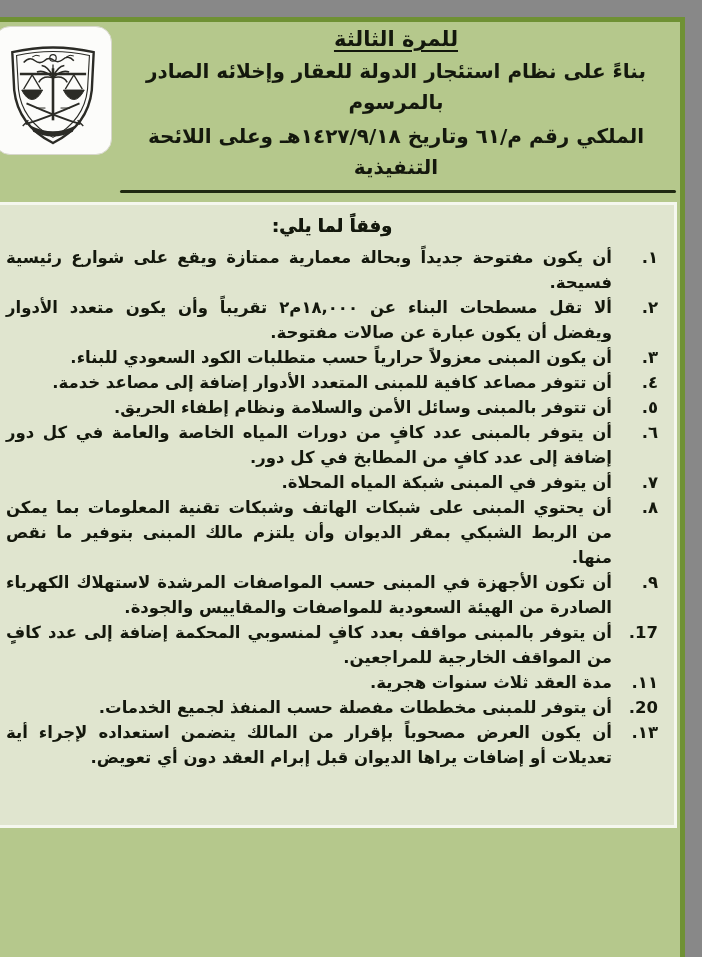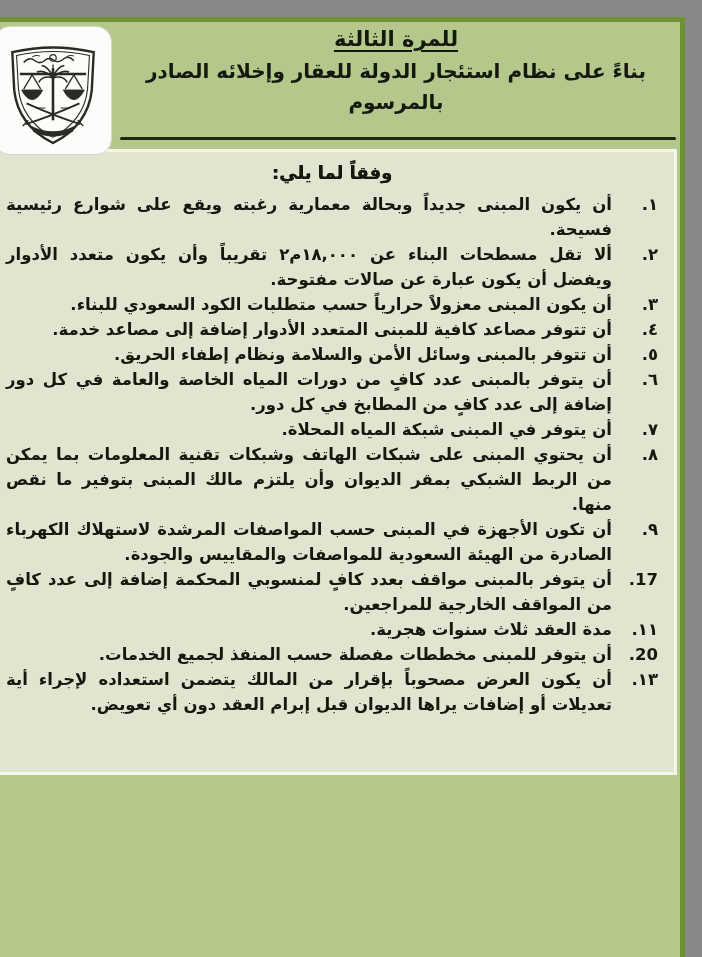--- a/index.html
+++ b/index.html
@@ -132,32 +132,33 @@
           <path d="M30 93 L24 99 M82 93 L88 99" stroke-width="1.4"></path>
         </g>
         <g stroke="#2b2b26" stroke-width="1">
           <path d="M38 80 h10 M64 80 h10"></path>
         </g>
         <path d="M33 99 Q56 110 79 99 L77 105 Q56 115 35 105 Z" fill="#2b2b26"></path>
       </svg>
     </div>
     <div class="occurrence">للمرة الثالثة</div>
     <div class="legal">بناءً على نظام استئجار الدولة للعقار وإخلائه الصادر بالمرسوم</div>
+    <div class="legal">الملكي رقم م/٦١ وتاريخ ١٤٢٧/٩/١٨هـ وعلى اللائحة التنفيذية</div>
   </div>
 
   <div class="rule"></div>
 
 
 
   <div class="body-box">
     <div class="intro">وفقاً لما يلي:</div>
     <div>
   <div class="cond-row">
     <span class="cond-num">١.</span>
-    <span class="cond-text">أن يكون المبنى جديداً وبحالة معمارية رغبته ويقع على شوارع رئيسية فسيحة.</span>
+    <span class="cond-text">أن يكون مفتوحة جديداً وبحالة معمارية ممتازة ويقع على شوارع رئيسية فسيحة.</span>
   </div>
 
   <div class="cond-row">
     <span class="cond-num">٢.</span>
     <span class="cond-text">ألا تقل مسطحات البناء عن ١٨,٠٠٠م٢ تقريباً وأن يكون متعدد الأدوار ويفضل أن يكون عبارة عن صالات مفتوحة.</span>
   </div>
 
   <div class="cond-row">
     <span class="cond-num">٣.</span>
     <span class="cond-text">أن يكون المبنى معزولاً حرارياً حسب متطلبات الكود السعودي للبناء.</span>

